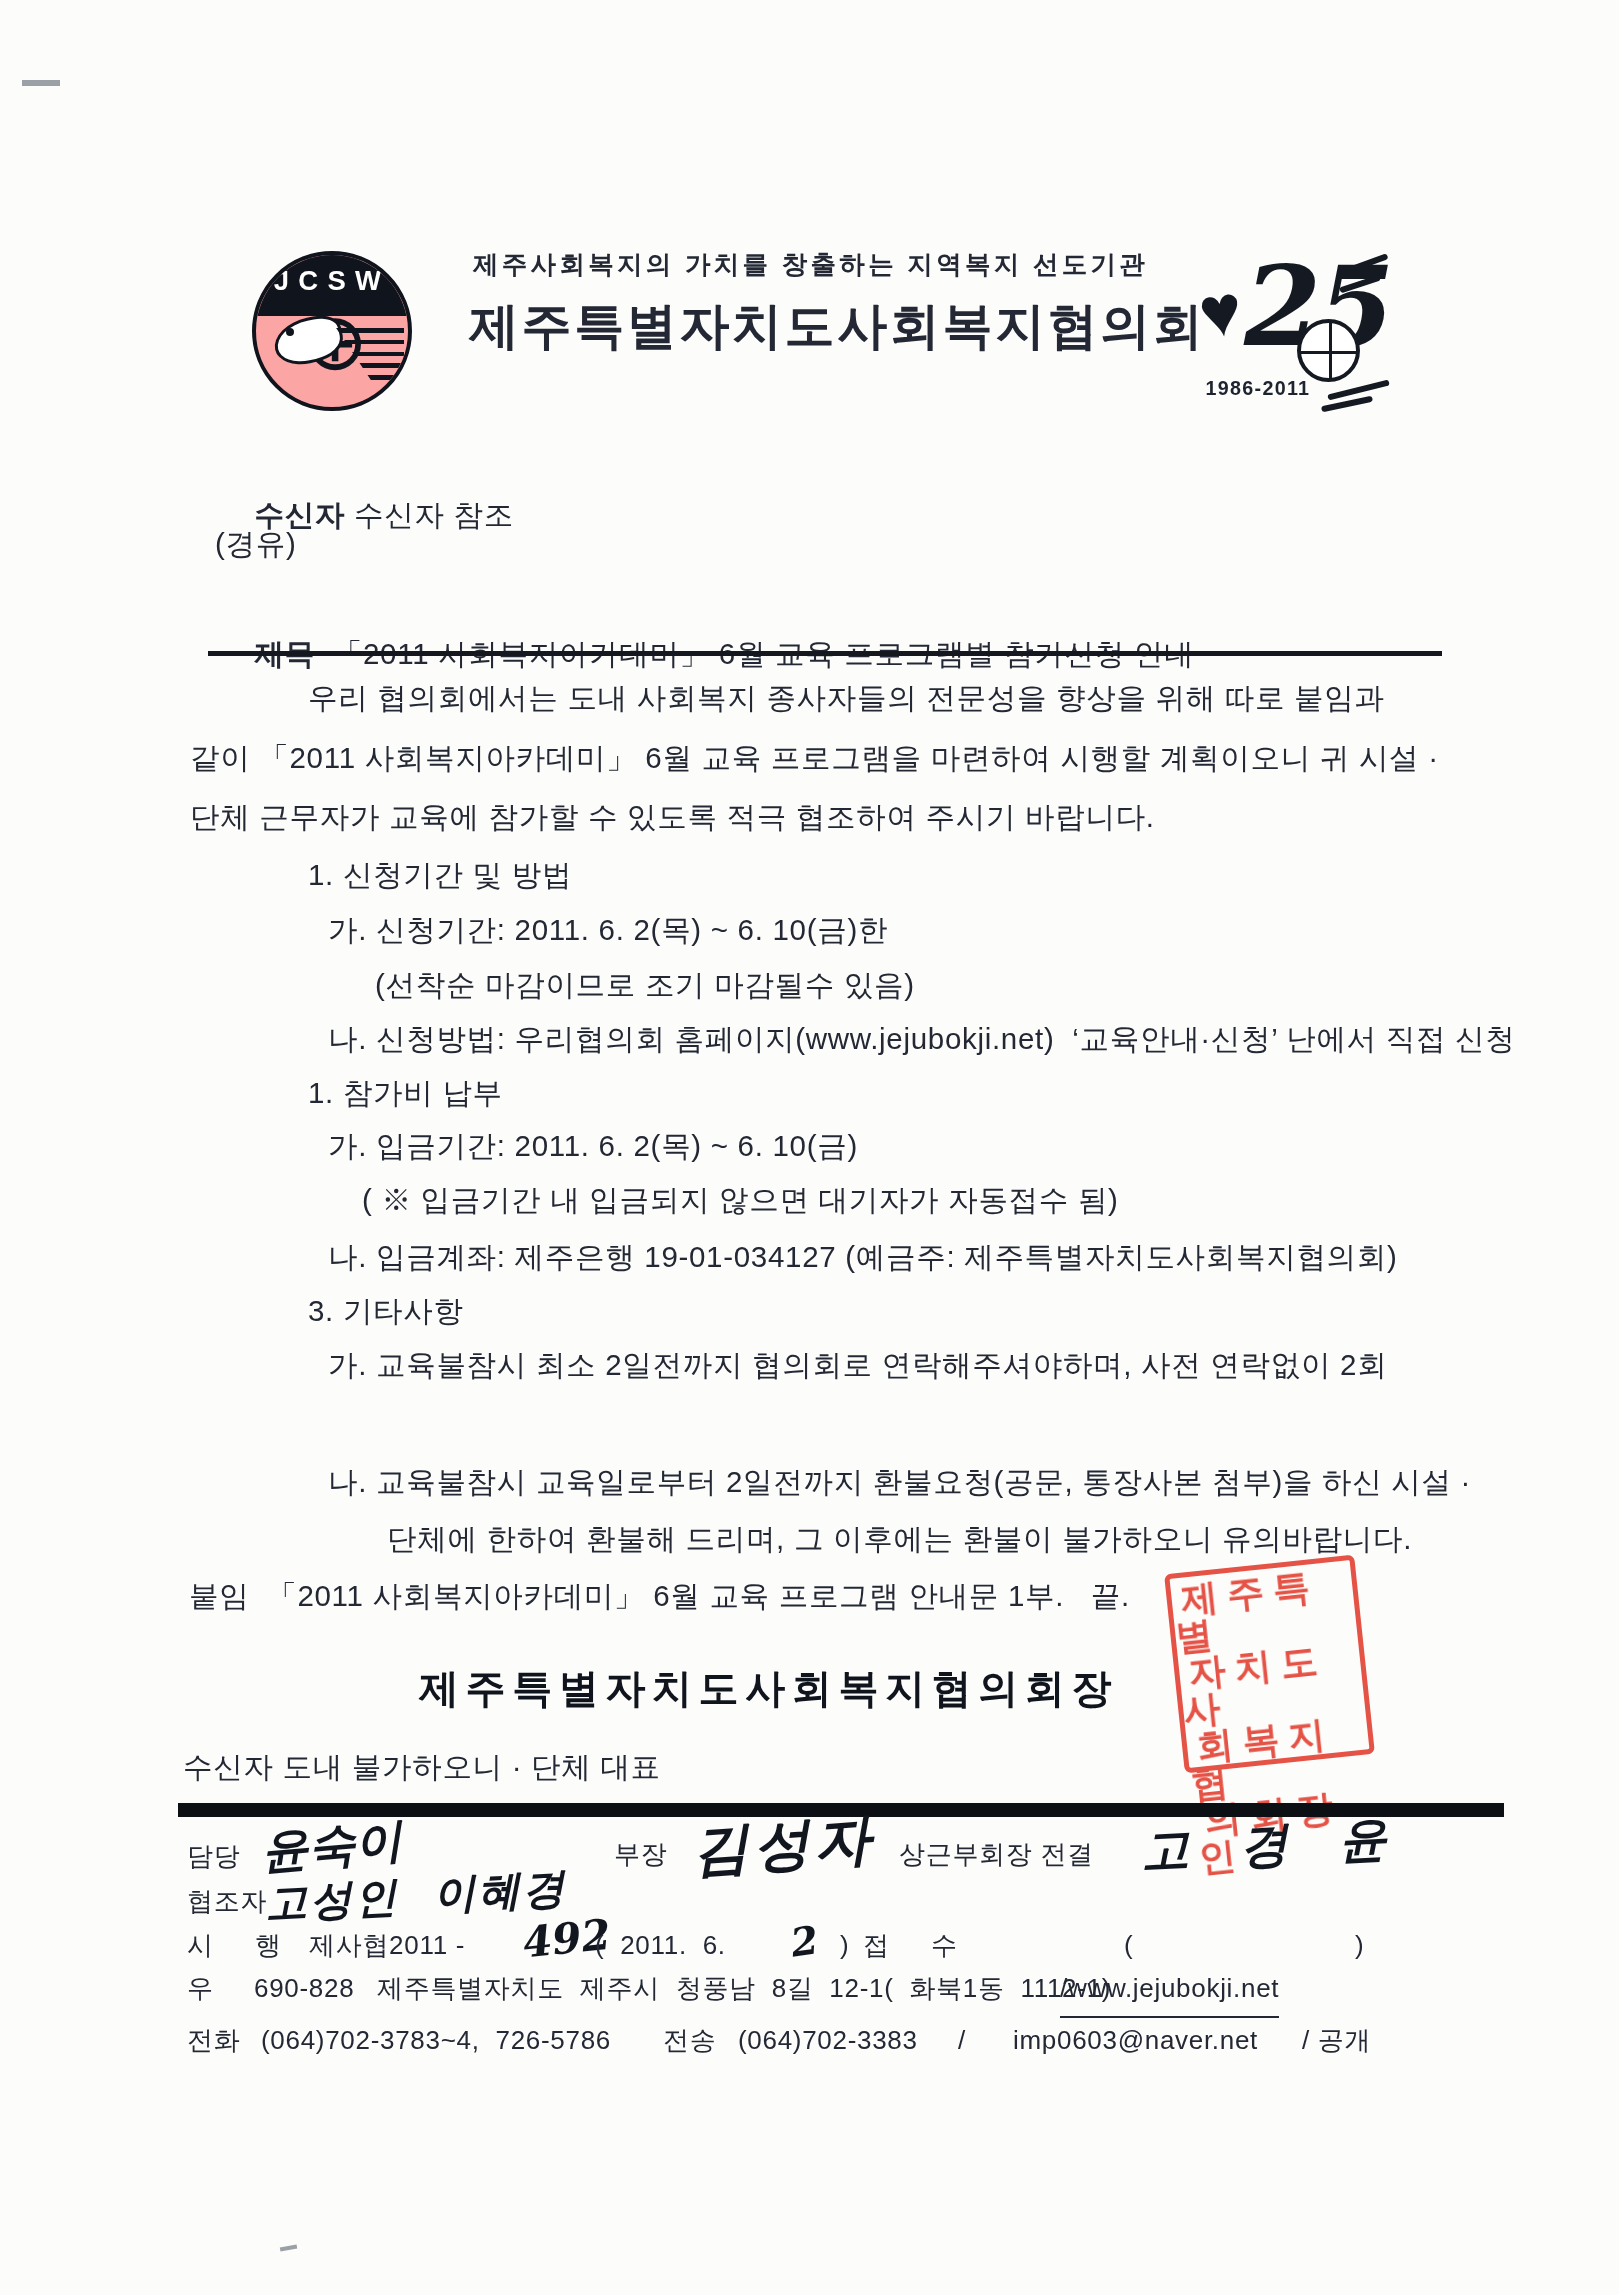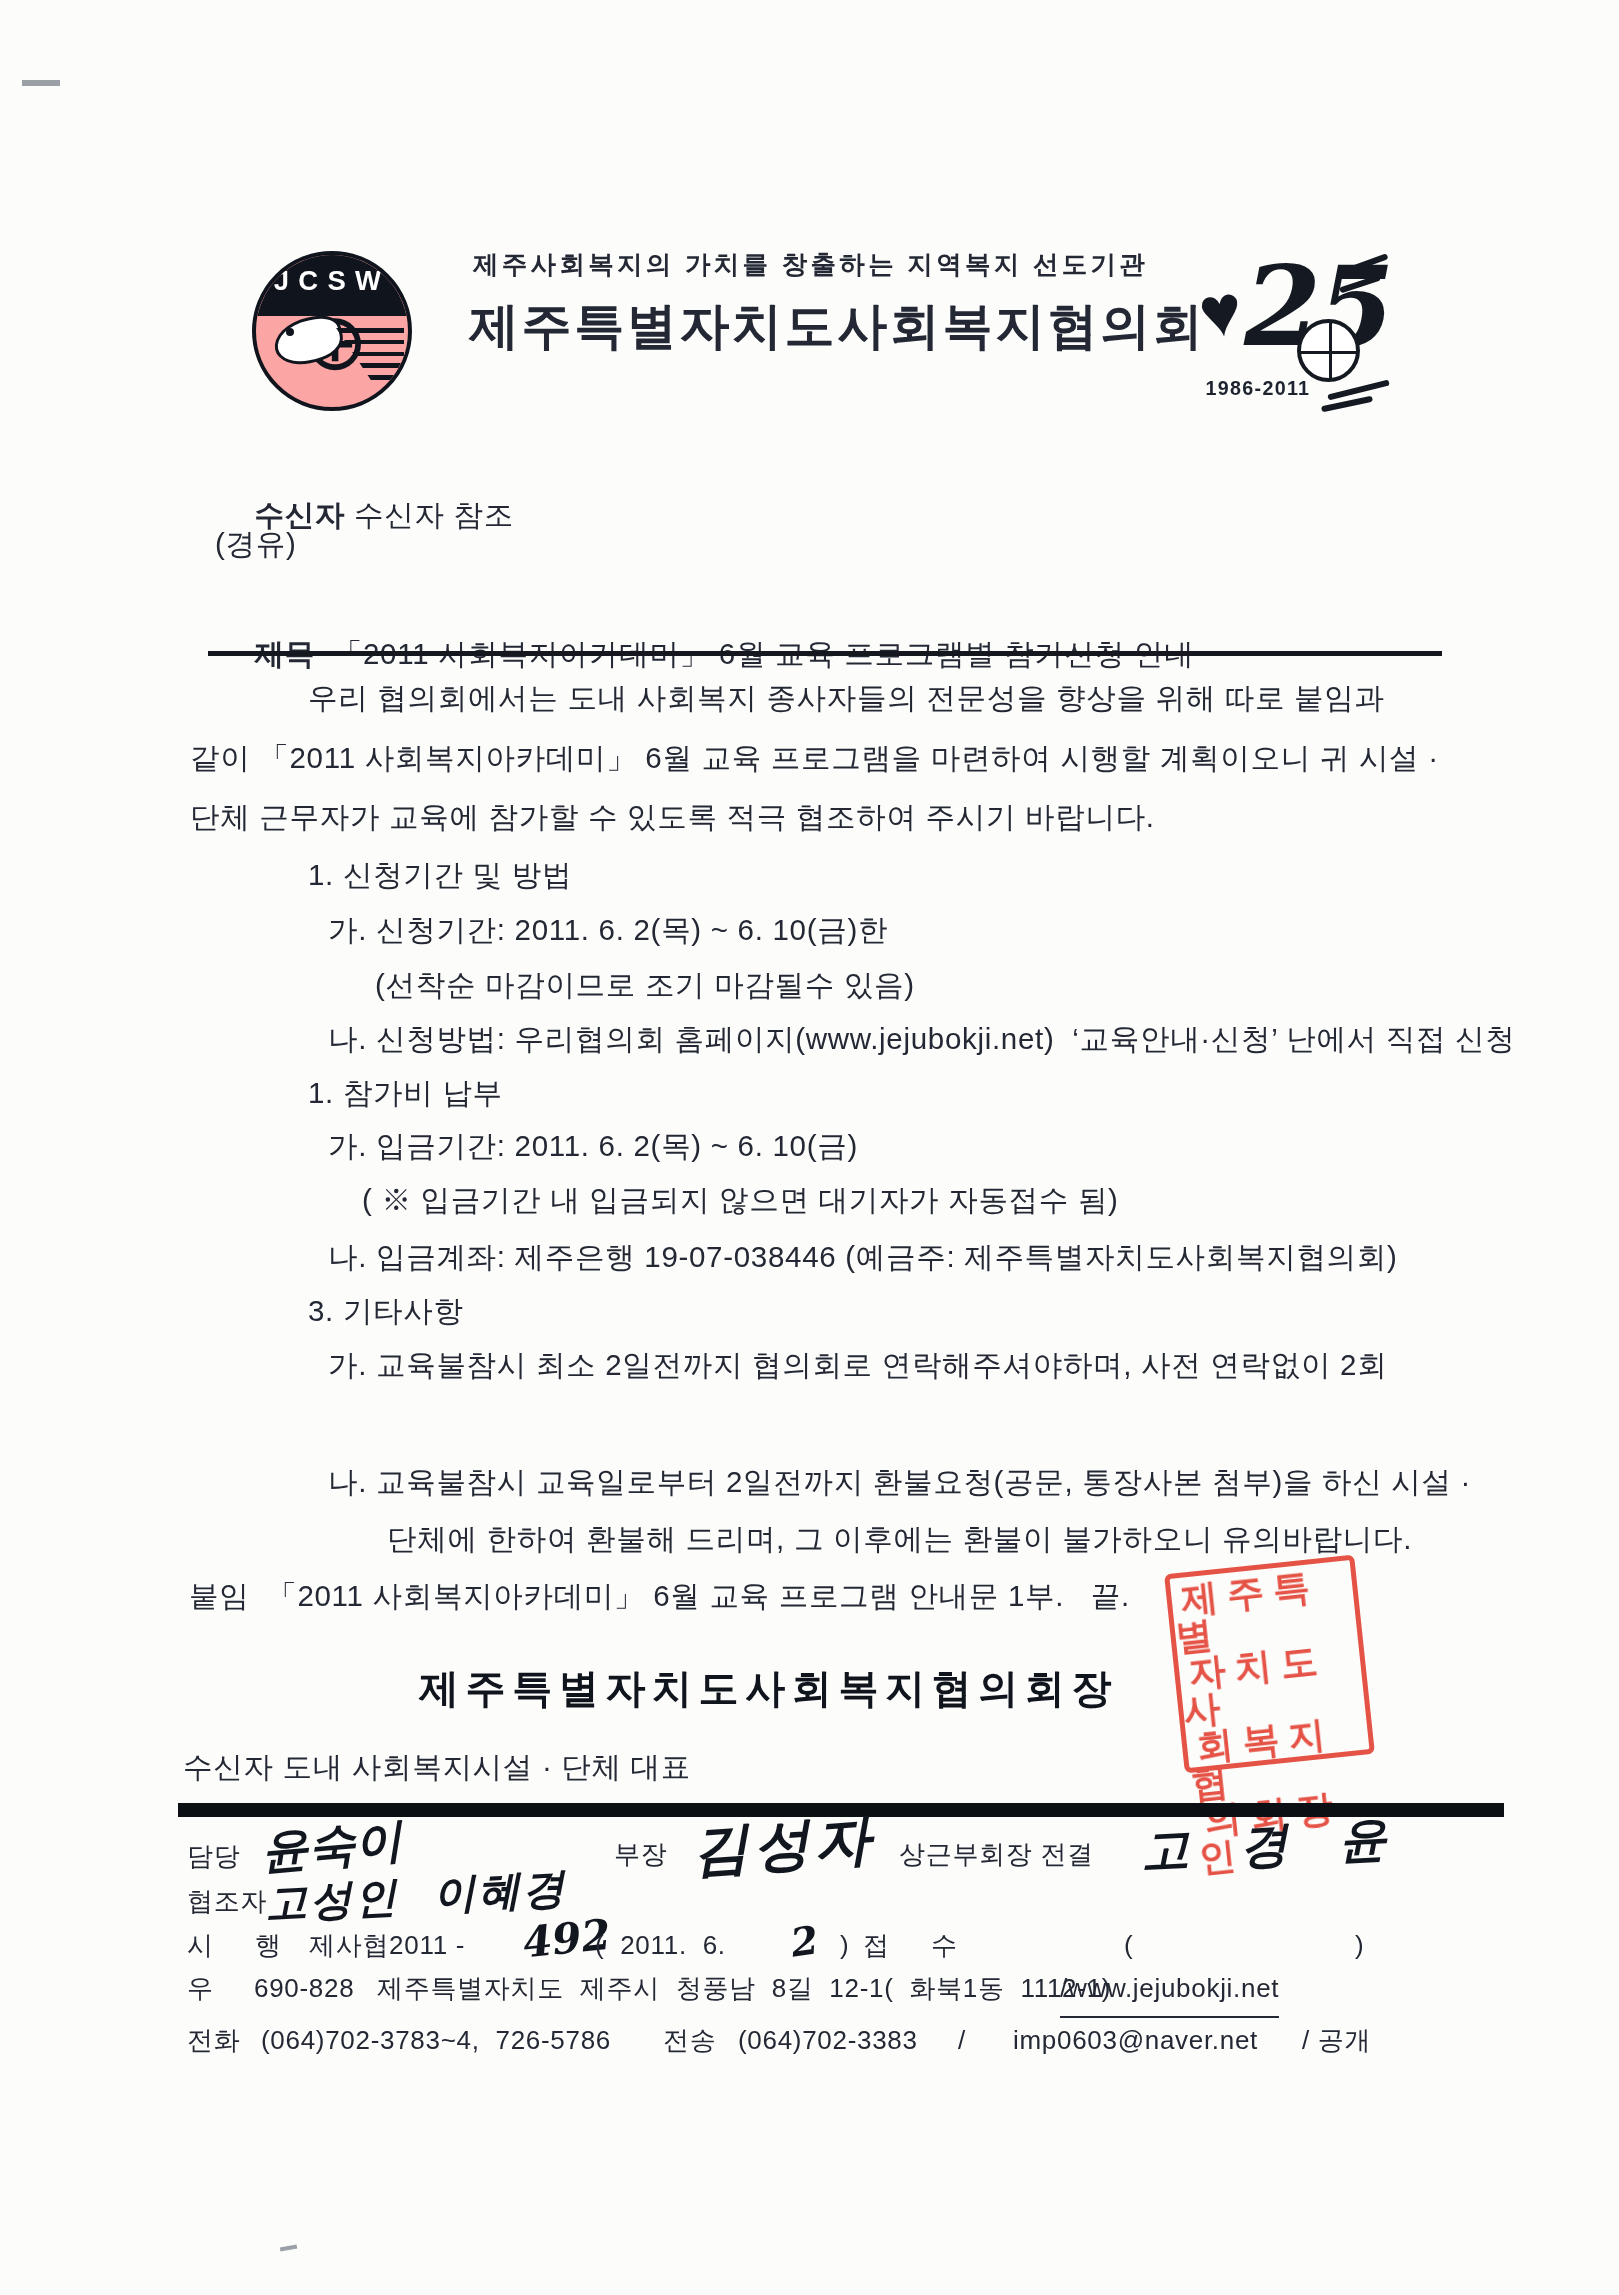--- a/index.html
+++ b/index.html
@@ -104,37 +104,37 @@
   <div class="t doc" style="left:308px;top:681px;">우리 협의회에서는 도내 사회복지 종사자들의 전문성을 향상을 위해 따로 붙임과</div>
   <div class="t doc" style="left:190px;top:741px;">같이 「2011 사회복지아카데미」 6월 교육 프로그램을 마련하여 시행할 계획이오니 귀 시설 ·</div>
   <div class="t doc" style="left:190px;top:800px;">단체 근무자가 교육에 참가할 수 있도록 적극 협조하여 주시기 바랍니다.</div>
   <div class="t doc" style="left:308px;top:858px;">1. 신청기간 및 방법</div>
   <div class="t doc" style="left:328px;top:913px;">가. 신청기간: 2011. 6. 2(목) ~ 6. 10(금)한</div>
   <div class="t doc" style="left:375px;top:968px;">(선착순 마감이므로 조기 마감될수 있음)</div>
   <div class="t doc" style="left:328px;top:1022px;">나. 신청방법: 우리협의회 홈페이지(www.jejubokji.net)  ‘교육안내·신청’ 난에서 직접 신청</div>
   <div class="t doc" style="left:308px;top:1076px;">1. 참가비 납부</div>
   <div class="t doc" style="left:328px;top:1129px;">가. 입금기간: 2011. 6. 2(목) ~ 6. 10(금)</div>
   <div class="t doc" style="left:362px;top:1183px;">( ※ 입금기간 내 입금되지 않으면 대기자가 자동접수 됨)</div>
-  <div class="t doc" style="left:328px;top:1240px;">나. 입금계좌: 제주은행 19-07-038446 (예금주: 제주특별자치도사회복지협의회)</div>
+  <div class="t doc" style="left:328px;top:1240px;">나. 입금계좌: 제주은행 19-01-034127 (예금주: 제주특별자치도사회복지협의회)</div>
   <div class="t doc" style="left:308px;top:1294px;">3. 기타사항</div>
   <div class="t doc" style="left:328px;top:1348px;">가. 교육불참시 최소 2일전까지 협의회로 연락해주셔야하며, 사전 연락없이 2회</div>
   <div class="t doc" style="left:328px;top:1465px;">나. 교육불참시 교육일로부터 2일전까지 환불요청(공문, 통장사본 첨부)을 하신 시설 ·</div>
   <div class="t doc" style="left:387px;top:1522px;">단체에 한하여 환불해 드리며, 그 이후에는 환불이 불가하오니 유의바랍니다.</div>
   <div class="t doc" style="left:189px;top:1579px;">붙임  「2011 사회복지아카데미」 6월 교육 프로그램 안내문 1부.   끝.</div>
 
   <div class="t bold" style="left:419px;top:1665px;font-size:40px;letter-spacing:6.6px;color:#10141d;">제주특별자치도사회복지협의회장</div>
 
   <div class="stamp">
     <div class="stamp-row">제주특별</div>
     <div class="stamp-row">자치도사</div>
     <div class="stamp-row">회복지협</div>
     <div class="stamp-row">의회장인</div>
   </div>
 
-  <div class="t doc" style="left:183px;top:1750px;">수신자 도내 사회복지시설 · 단체 대표</div>
+  <div class="t doc" style="left:183px;top:1750px;">수신자 도내 불가하오니 · 단체 대표</div>
 
   <div class="rule-thick" style="left:178px;top:1803px;width:1326px;"></div>
 
   <div class="t foot" style="left:187px;top:1842px;">담당</div>
   <div class="hand" style="left:261px;top:1815px;font-size:47px;transform:rotate(-5deg);">윤숙이</div>
 
   <div class="t foot" style="left:614px;top:1840px;">부장</div>
   <div class="hand" style="left:692px;top:1808px;font-size:56px;transform:rotate(-4deg);letter-spacing:5.2px;">김성자</div>
 
   <div class="t foot" style="left:899px;top:1840px;">상근부회장 전결</div>

